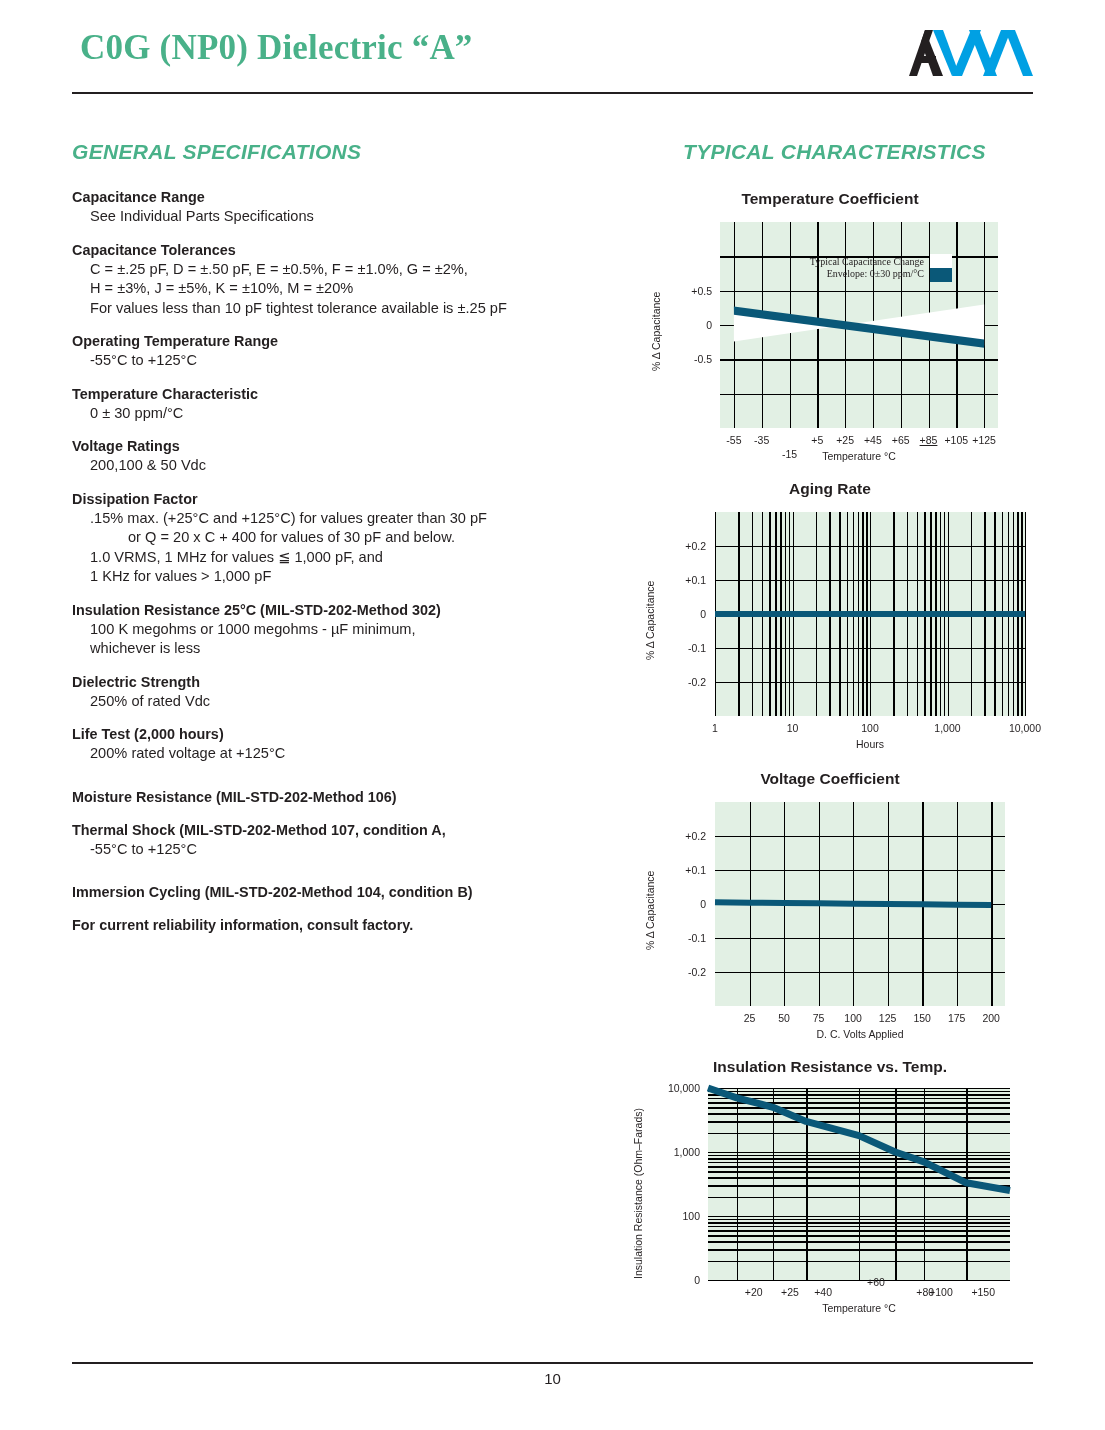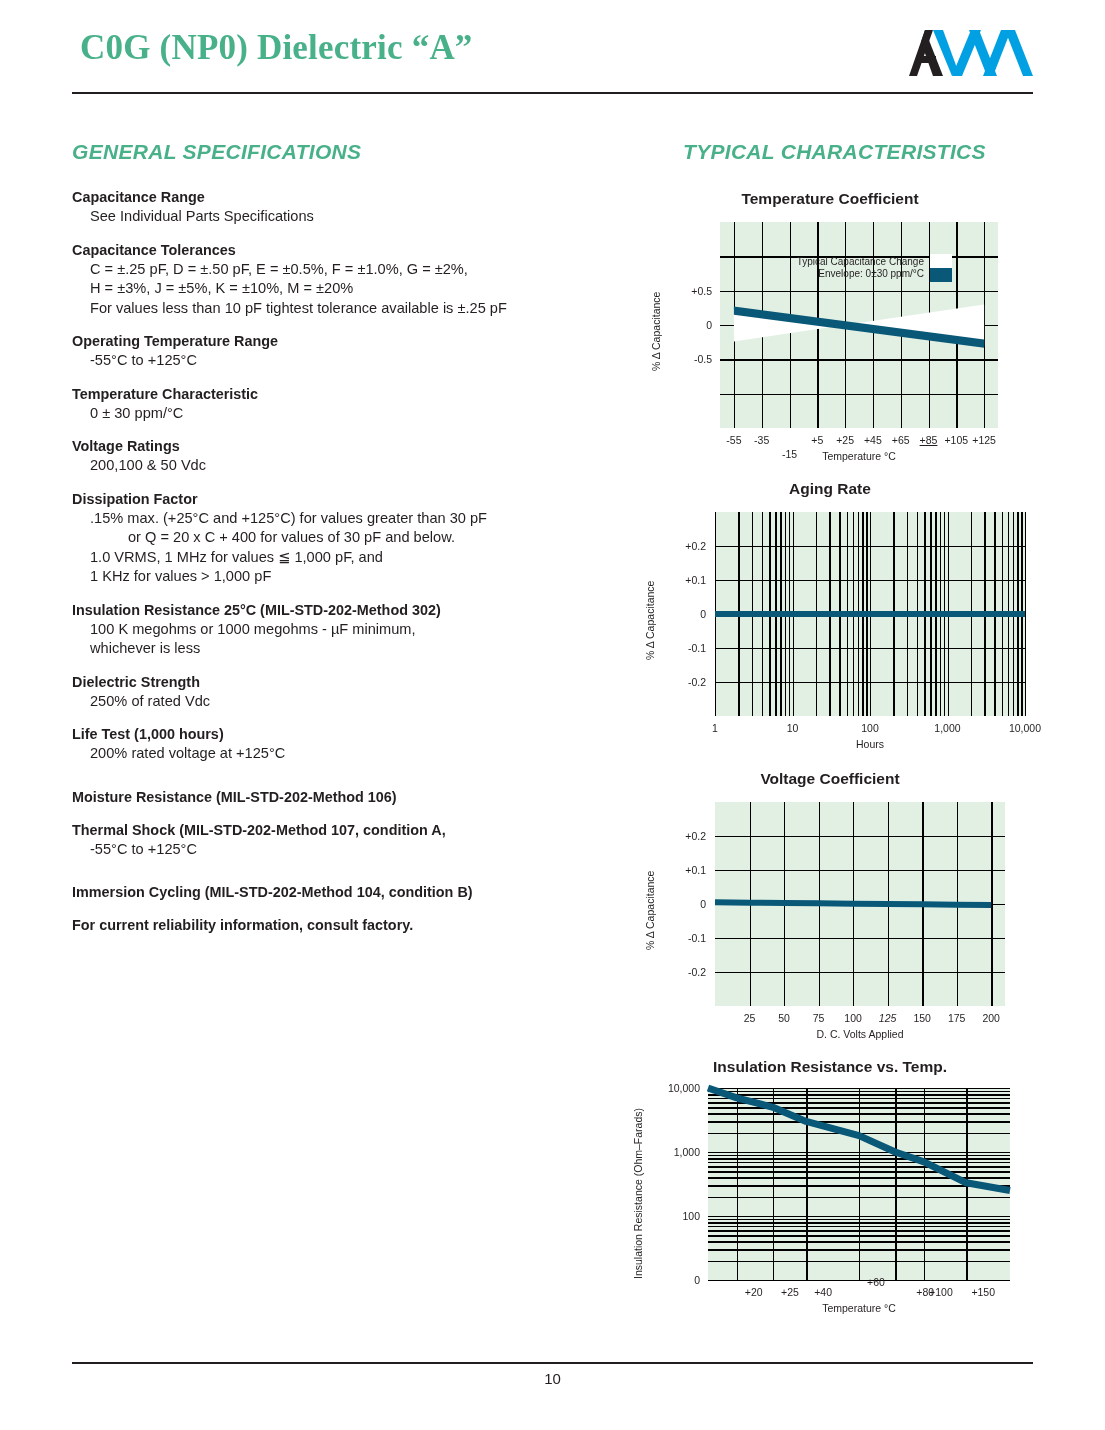--- a/index.html
+++ b/index.html
@@ -255,21 +255,21 @@
     <div class="spec-block">
       <div class="spec-title">Insulation Resistance 25°C (MIL-STD-202-Method 302)</div>
       <div class="spec-line">100 K megohms or 1000 megohms - µF minimum,</div>
       <div class="spec-line">whichever is less</div>
     </div>
     <div class="spec-block">
       <div class="spec-title">Dielectric Strength</div>
       <div class="spec-line">250% of rated Vdc</div>
     </div>
     <div class="spec-block gap-big">
-      <div class="spec-title">Life Test (1,000 hours)</div>
+      <div class="spec-title">Life Test (2,000 hours)</div>
       <div class="spec-line">200% rated voltage at +125°C</div>
     </div>
     <div class="spec-block">
       <div class="spec-title">Moisture Resistance (MIL-STD-202-Method 106)</div>
     </div>
     <div class="spec-block gap-big">
       <div class="spec-title">Thermal Shock (MIL-STD-202-Method 107, condition A,</div>
       <div class="spec-line">-55°C to +125°C</div>
     </div>
     <div class="spec-block">
@@ -297,21 +297,21 @@
           <div class="gl-v" style="left: 236.3px;"></div>
           <div class="gl-v" style="left: 264.1px;"></div>
           <div class="gl-h" style="top: 34.3333px;"></div>
           <div class="gl-h" style="top: 68.6667px;"></div>
           <div class="gl-h" style="top: 103px;"></div>
           <div class="gl-h" style="top: 137.333px;"></div>
           <div class="gl-h" style="top: 171.667px;"></div>
         </div>
       <div class="axis-label-y" id="tc-ylab" style="left: 30px; top: 155px;">% Δ Capacitance</div>
       <div class="axis-label-x" id="tc-xlab" style="left: 239px; top: 234px;">Temperature °C</div>
-      <div class="legend-box" id="tc-legend" style="left: 118px; top: 40px; width: 186px;">
+      <div class="legend-box" id="tc-legend" style="left: 118px; top: 40px; width: 186px; font-family: Liberation Serif, serif;">
         <div>Typical Capacitance Change</div>
         <div>Envelope: 0±30 ppm/°C</div>
       </div>
     <svg width="278" height="206" class="data-svg" style="left: 100px; top: 6px;">
           <polygon points="13.9,86.52000000000001 125.10000000000001,103 264.09999999999997,82.4 264.09999999999997,123.60000000000001 125.10000000000001,103 13.9,119.48" fill="#ffffff"></polygon>
           <polygon points="13.9,84.46000000000001 264.09999999999997,117.42 264.09999999999997,125.66000000000001 13.9,92.70000000000002" fill="#0a5878"></polygon>
         </svg>
         <div class="ytick" style="left: 40px; top: 74.6667px; width: 52px;">+0.5</div>
         <div class="ytick" style="left: 40px; top: 109px; width: 52px;">0</div>
         <div class="ytick" style="left: 40px; top: 143.333px; width: 52px;">-0.5</div>
@@ -420,21 +420,21 @@
         </svg>
         <div class="ytick" style="left: 34px; top: 40px; width: 52px;">+0.2</div>
         <div class="ytick" style="left: 34px; top: 74px; width: 52px;">+0.1</div>
         <div class="ytick" style="left: 34px; top: 108px; width: 52px;">0</div>
         <div class="ytick" style="left: 34px; top: 142px; width: 52px;">-0.1</div>
         <div class="ytick" style="left: 34px; top: 176px; width: 52px;">-0.2</div>
         <div class="xtick" style="left: 129.524px; top: 216px;">25</div>
         <div class="xtick" style="left: 164.048px; top: 216px;">50</div>
         <div class="xtick" style="left: 198.571px; top: 216px;">75</div>
         <div class="xtick" style="left: 233.095px; top: 216px;">100</div>
-        <div class="xtick" style="left: 267.619px; top: 216px; font-style: italic;">125</div>
+        <div class="xtick" style="left: 267.619px; top: 216px;">125</div>
         <div class="xtick" style="left: 302.143px; top: 216px;">150</div>
         <div class="xtick" style="left: 336.667px; top: 216px;">175</div>
         <div class="xtick" style="left: 371.19px; top: 216px;">200</div>
       </div>
   </div>
 
   <div class="chart-figure" style="height:280px;">
     <div class="chart-title">Insulation Resistance vs. Temp.</div>
     <div class="plot-wrap" id="ir-wrap" style="height:240px;">
       <div class="plot-area" id="ir-plot" style="left:88px; top:4px; width:302px; height:192px;">

